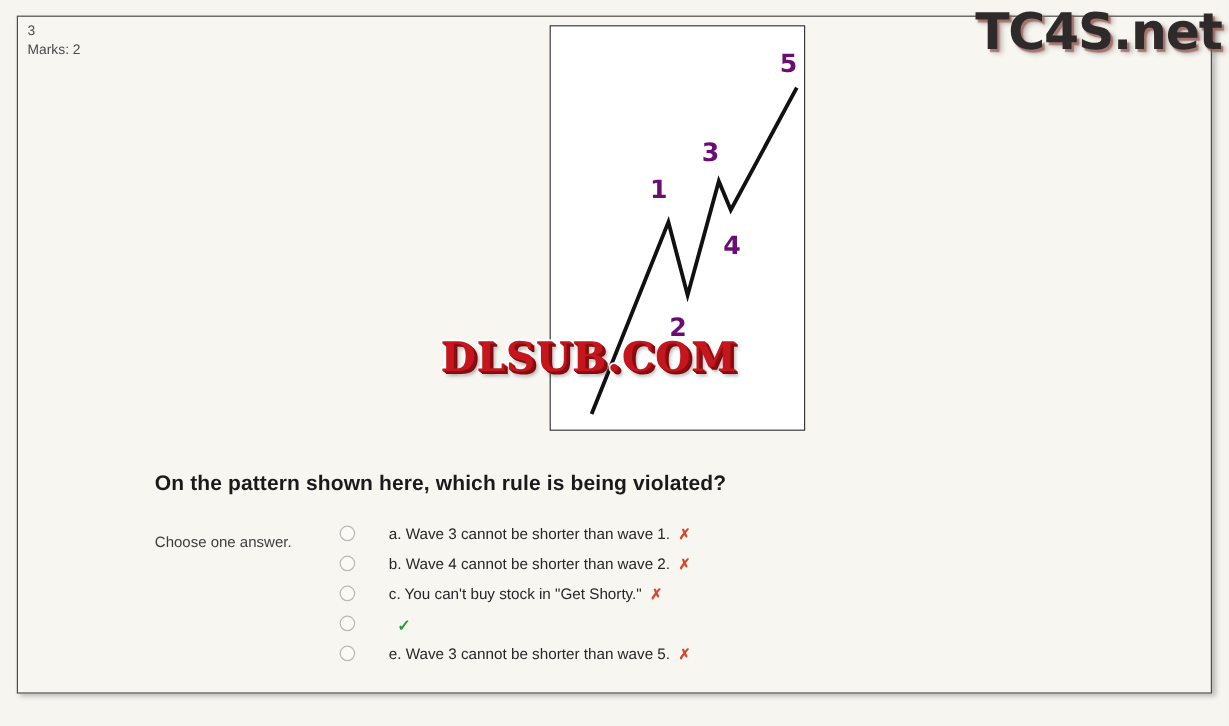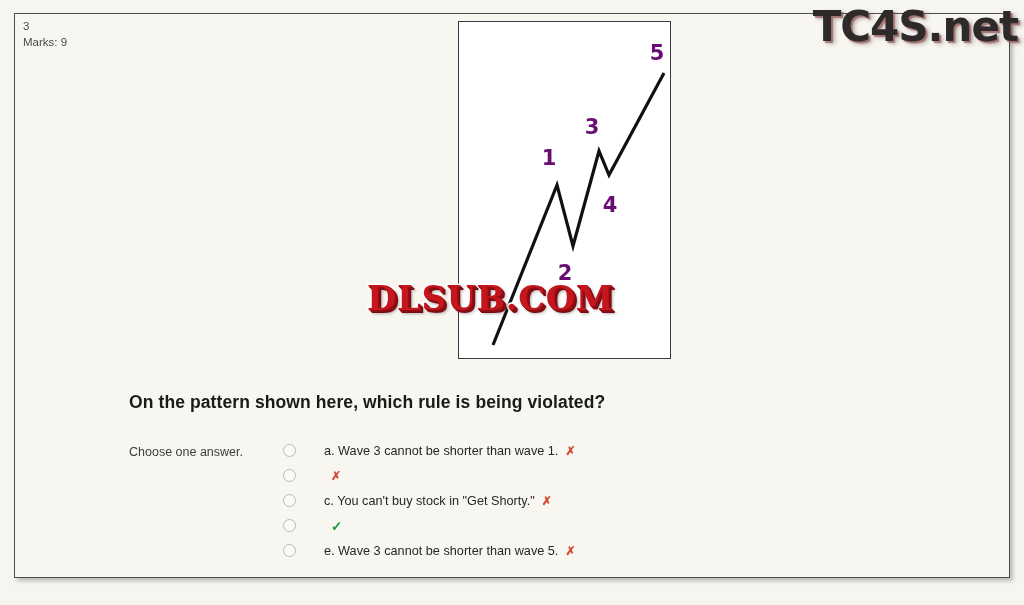--- a/index.html
+++ b/index.html
@@ -89,21 +89,21 @@
   #answer-list {
     position: absolute;
     left: 268px;
     top: 424px;
     list-style: none;
     margin: 0;
     padding: 0;
   }
   .answer-row {
     display: flex;
-    align-items: center;
+    align-items: flex-start;
     height: 25px;
   }
   .radio {
     width: 11px;
     height: 11px;
     border: 1px solid #b9b8b2;
     border-radius: 50%;
     background: #fbfaf6;
     flex: 0 0 auto;
     margin-right: 28px;
@@ -166,21 +166,21 @@
 </style>
 </head>
 <body>
 
 <div id="page">
 
   <div id="quiz-panel">
 
     <div id="question-meta">
       <span id="question-number">3</span>
-      <span id="question-marks">Marks: 9</span>
+      <span id="question-marks">Marks: 2</span>
     </div>
 
     <div id="figure-frame">
       <svg width="211" height="336" viewBox="0 0 211 336">
         <polyline id="wave-path" fill="none" stroke="#111111" stroke-width="3.2" stroke-linejoin="miter" stroke-linecap="butt" points="34,323 98,163 114,224 140,129 150,153 205,51"></polyline>
         <g id="wave-annotations">
             <text x="90" y="143" class="wave-label" fill="#6a0d73" text-anchor="middle">1</text>
             <text x="106" y="258" class="wave-label" fill="#6a0d73" text-anchor="middle">2</text>
             <text x="133" y="112" class="wave-label" fill="#6a0d73" text-anchor="middle">3</text>
             <text x="151" y="190" class="wave-label" fill="#6a0d73" text-anchor="middle">4</text>
@@ -194,20 +194,21 @@
     <div id="choose-label">Choose one answer.</div>
 
     <ul id="answer-list">
         <li class="answer-row">
           <span class="radio"></span>
           <span class="answer-text">a. Wave 3 cannot be shorter than wave 1.</span>
           <span class="mark wrong">✗</span>
         </li>
         <li class="answer-row">
           <span class="radio"></span>
+          <span class="answer-text">b. Wave 4 cannot be shorter than wave 2.</span>
           <span class="mark wrong">✗</span>
         </li>
         <li class="answer-row">
           <span class="radio"></span>
           <span class="answer-text">c. You can't buy stock in "Get Shorty."</span>
           <span class="mark wrong">✗</span>
         </li>
         <li class="answer-row">
           <span class="radio"></span>
           <span class="mark right">✓</span>

